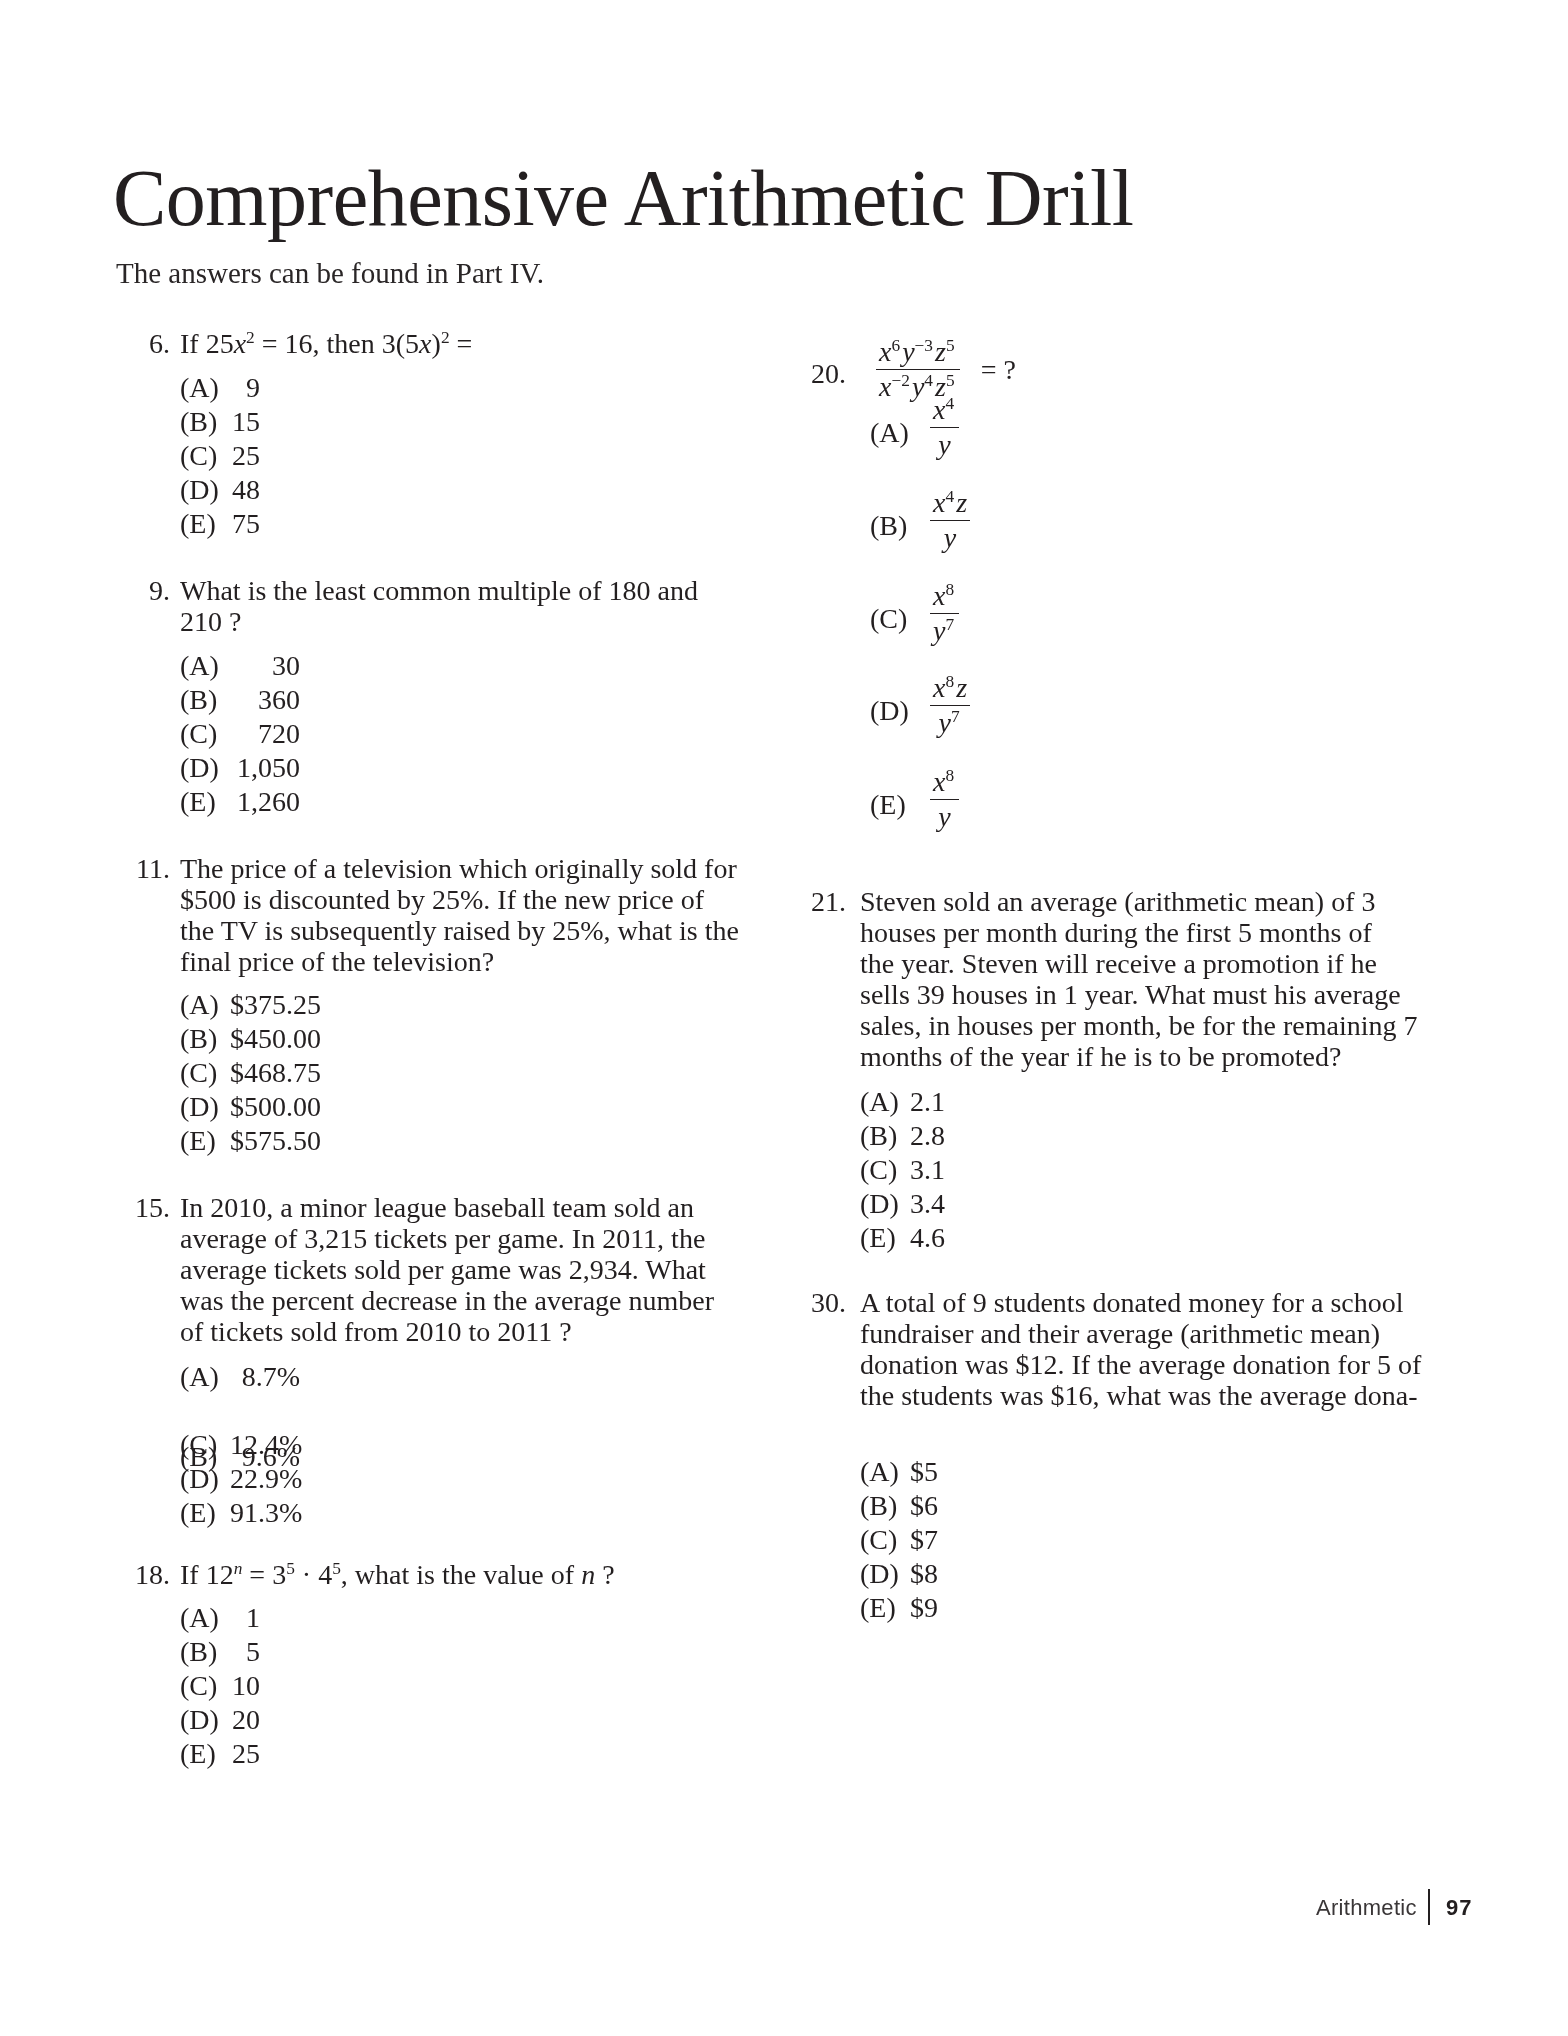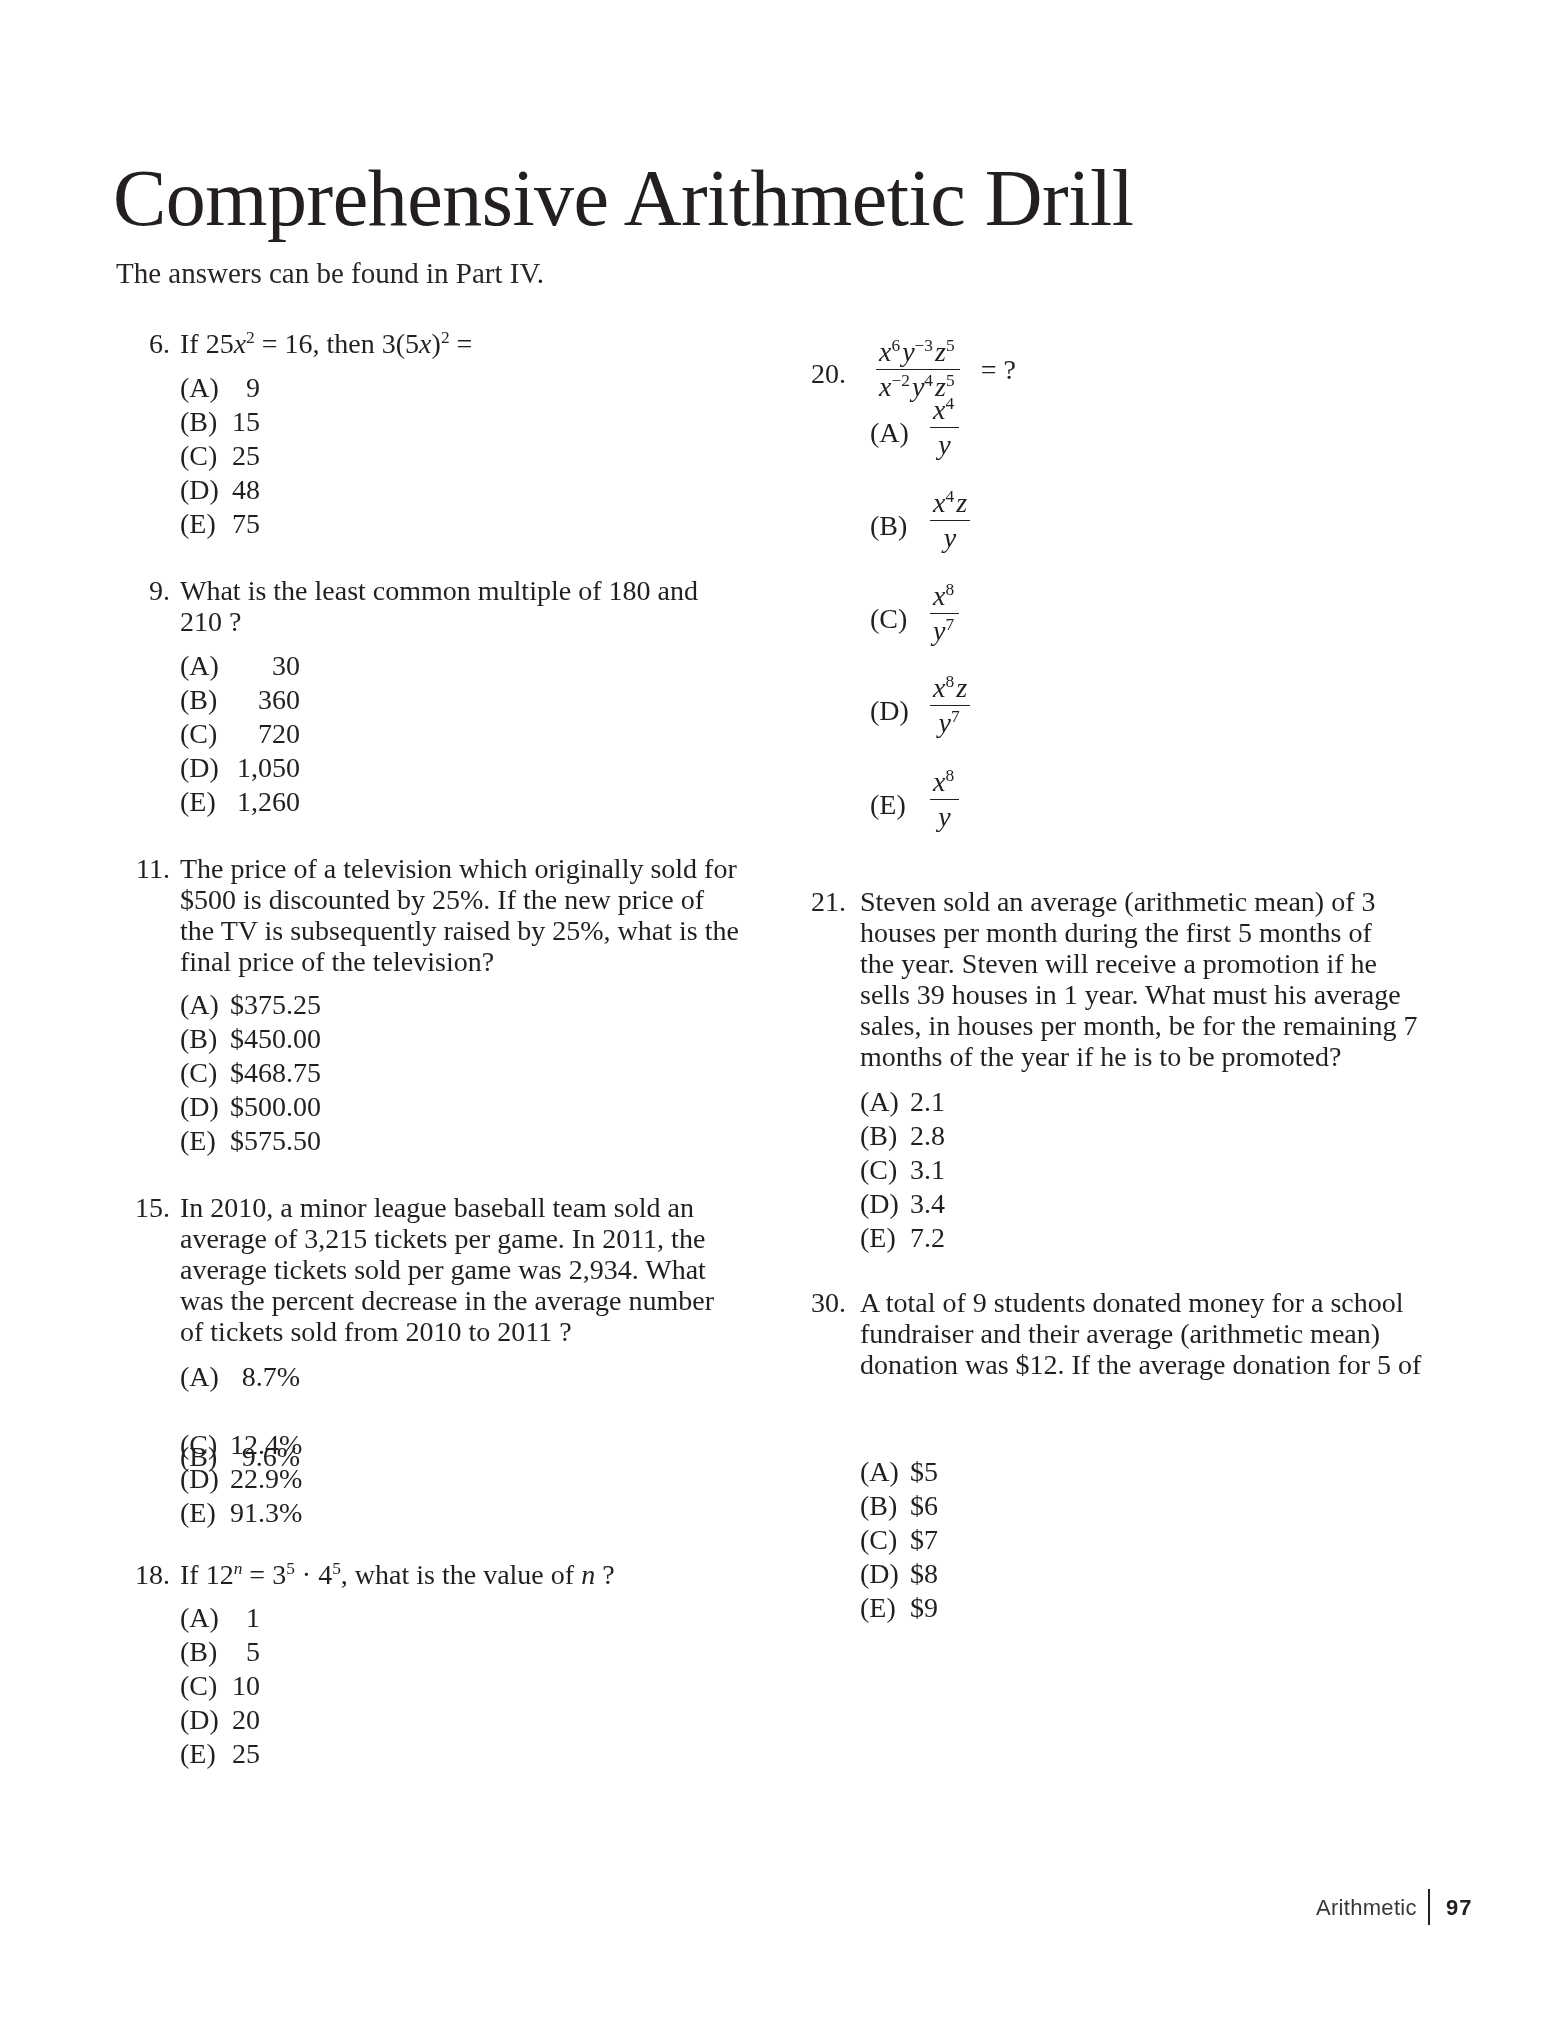--- a/index.html
+++ b/index.html
@@ -171,30 +171,31 @@
       <div>the year.  Steven will receive a promotion if he</div>
       <div>sells 39 houses in 1 year.  What must his average</div>
       <div>sales, in houses per month, be for the remaining 7</div>
       <div>months of the year if he is to be promoted?</div>
     </div>
   <div class="opts" style="left:60px; top:199px;">
       <div class="opt"><span class="lbl">(A)</span><span class="val">2.1</span></div>
       <div class="opt"><span class="lbl">(B)</span><span class="val">2.8</span></div>
       <div class="opt"><span class="lbl">(C)</span><span class="val">3.1</span></div>
       <div class="opt"><span class="lbl">(D)</span><span class="val">3.4</span></div>
-      <div class="opt"><span class="lbl">(E)</span><span class="val">7.2</span></div>
+      <div class="opt"><span class="lbl">(E)</span><span class="val">4.6</span></div>
     </div>
 </div>
 
 <div class="q" style="left:800px; top:1287px;">
   <span class="num" style="width:46px;">30.</span>
   <div class="stem" style="left:60px;">
       <div>A total of 9 students donated money for a school</div>
       <div>fundraiser and their average (arithmetic mean)</div>
       <div>donation was $12. If the average donation for 5 of</div>
+      <div>the students was $16, what was the average dona-</div>
     </div>
   <div class="opts" style="left:60px; top:168px;">
       <div class="opt"><span class="lbl">(A)</span><span class="val">$5</span></div>
       <div class="opt"><span class="lbl">(B)</span><span class="val">$6</span></div>
       <div class="opt"><span class="lbl">(C)</span><span class="val">$7</span></div>
       <div class="opt"><span class="lbl">(D)</span><span class="val">$8</span></div>
       <div class="opt"><span class="lbl">(E)</span><span class="val">$9</span></div>
     </div>
 </div>
 

